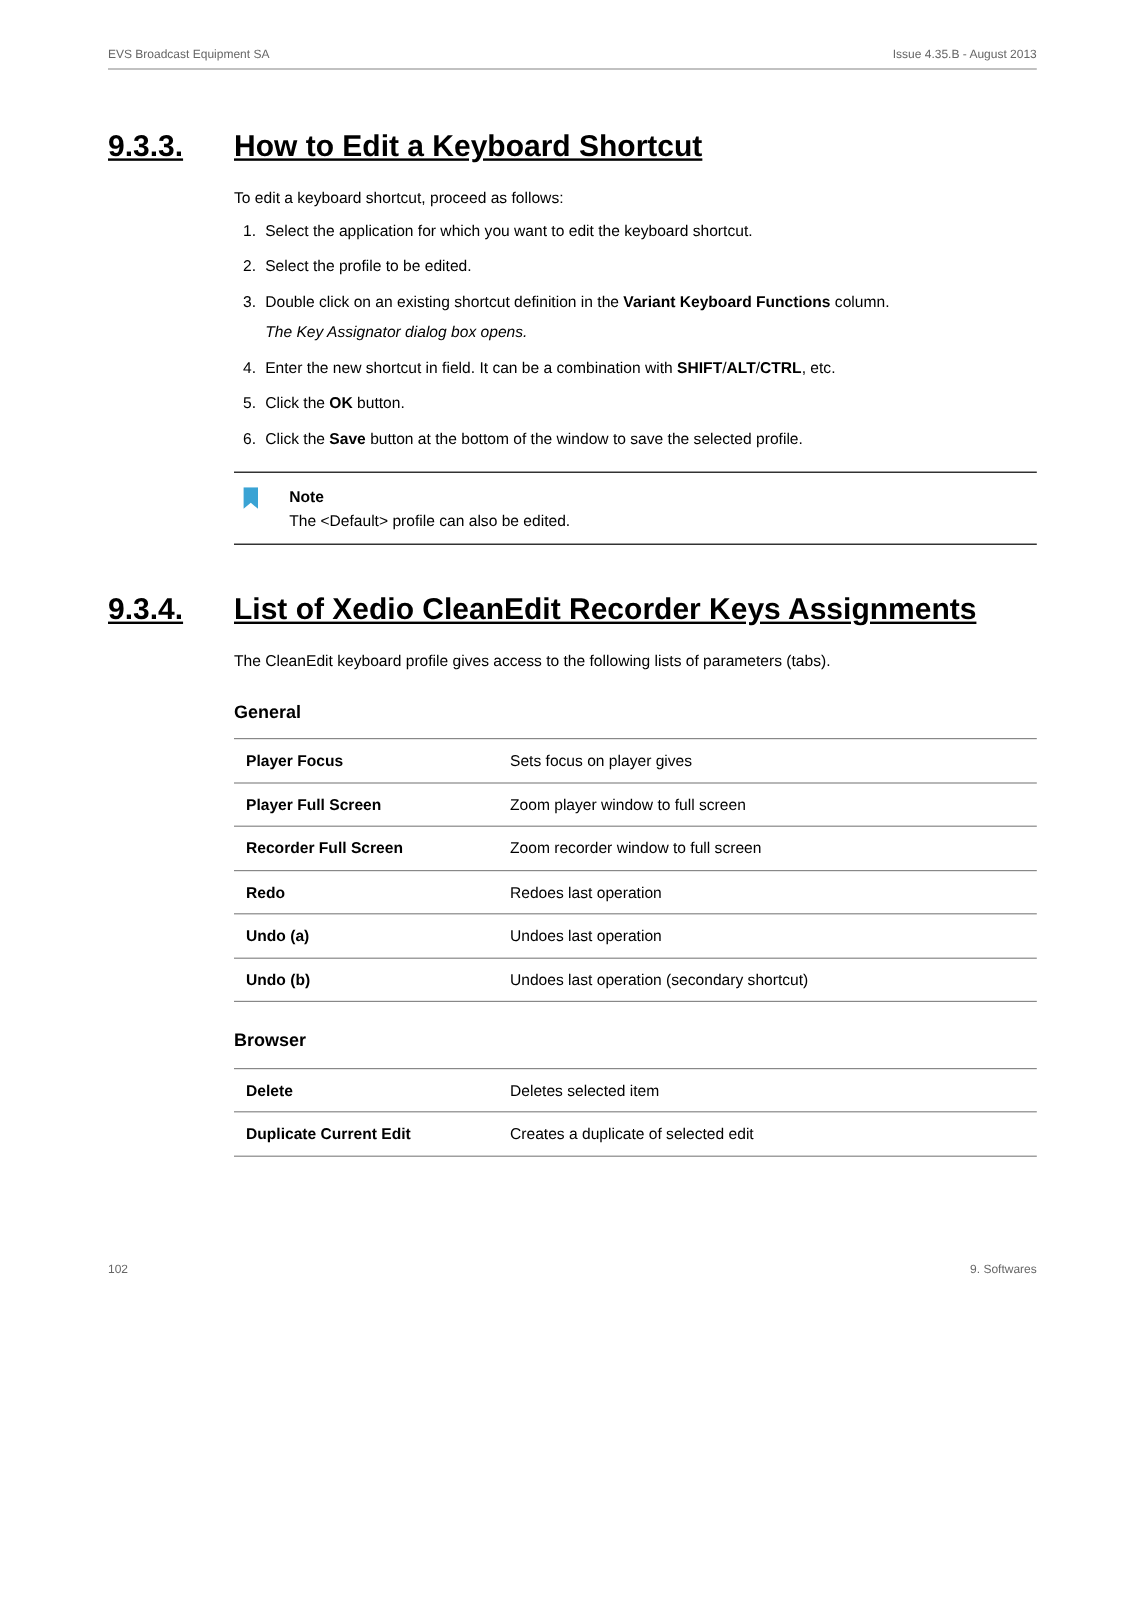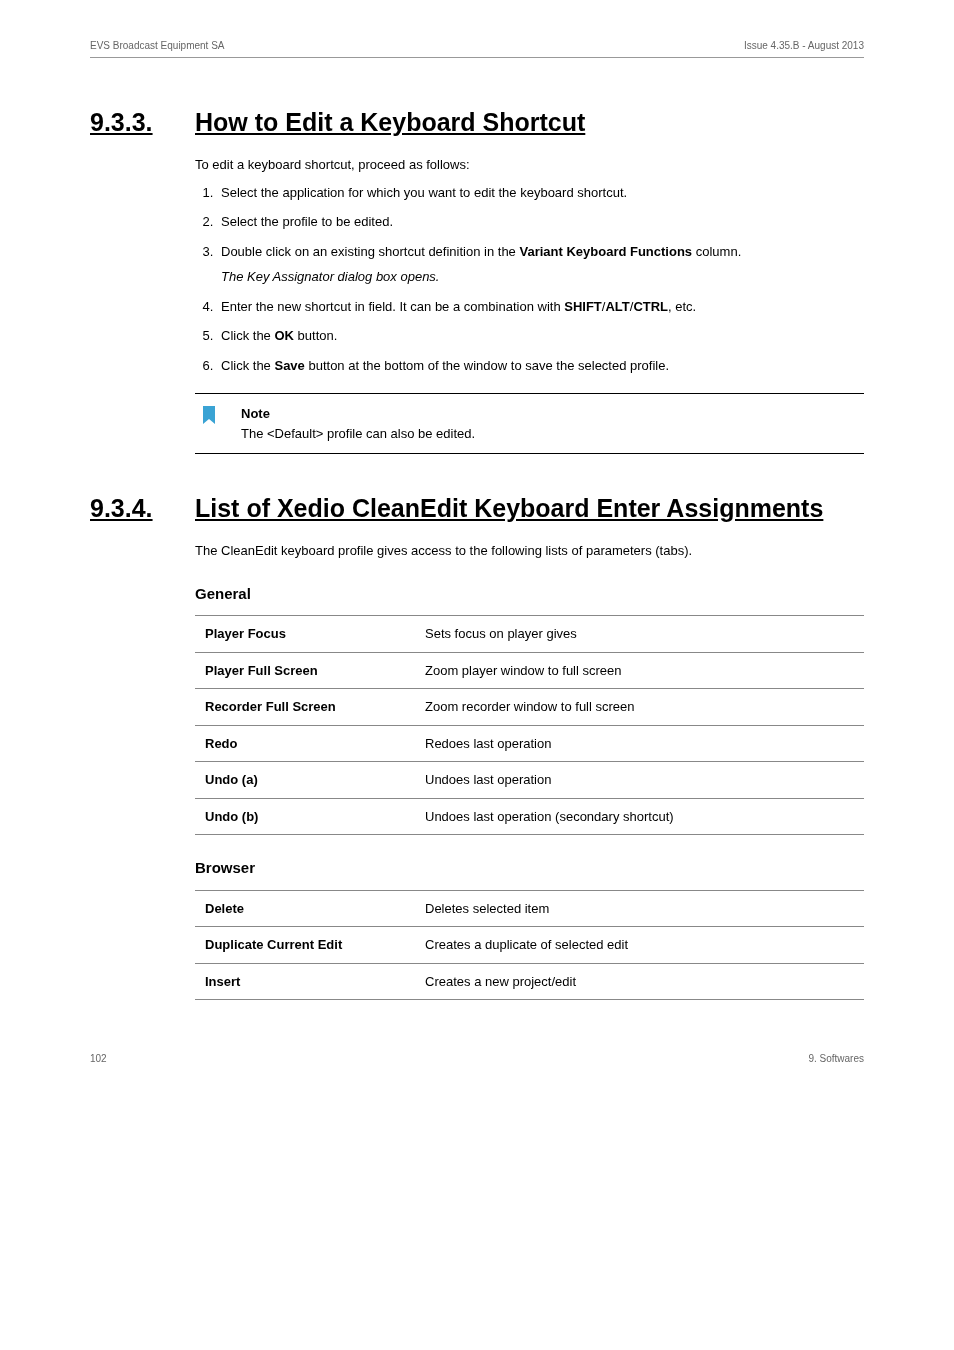--- a/index.html
+++ b/index.html
@@ -159,21 +159,21 @@
       </div>
       <div class="note-text">
         <span class="note-title">Note</span>
         <span>The &lt;Default&gt; profile can also be edited.</span>
       </div>
     </div>
   </div>
 
   <div class="section-row" style="margin-top:40px;">
     <div class="section-number">9.3.4.</div>
-    <div class="section-title">List of Xedio CleanEdit Keyboard Enter Assignments</div>
+    <div class="section-title">List of Xedio CleanEdit Recorder Keys Assignments</div>
   </div>
 
   <div class="content">
     <p>The CleanEdit keyboard profile gives access to the following lists of parameters (tabs).</p>
 
     <div class="subheading">General</div>
     <table class="doc-table">
       <tbody>
         <tr>
             <td>Player Focus</td>
@@ -206,24 +206,20 @@
     <table class="doc-table">
       <tbody>
         <tr>
             <td>Delete</td>
             <td>Deletes selected item</td>
           </tr>
         <tr>
             <td>Duplicate Current Edit</td>
             <td>Creates a duplicate of selected edit</td>
           </tr>
-        <tr>
-            <td>Insert</td>
-            <td>Creates a new project/edit</td>
-          </tr>
       </tbody>
     </table>
   </div>
 
   <div class="footer">
     <span>102</span>
     <span>9. Softwares</span>
   </div>
 
 </div>

